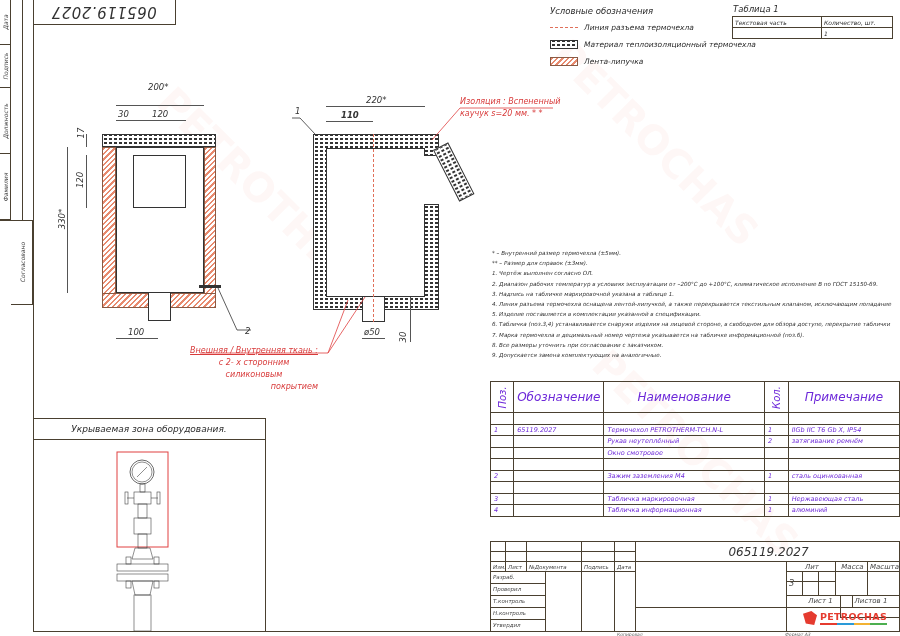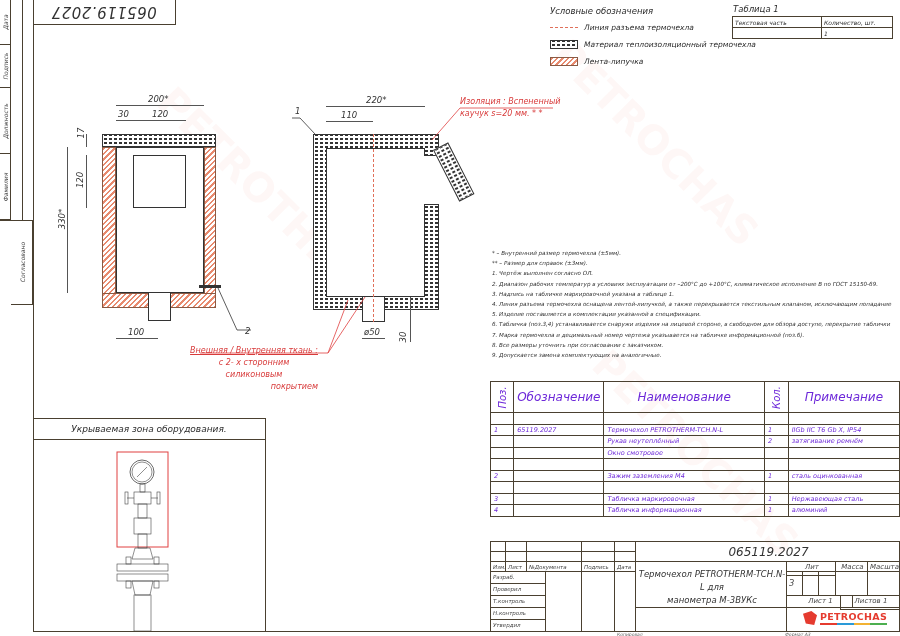--- a/index.html
+++ b/index.html
@@ -115,21 +115,21 @@
 
   <div class="abs" style="left:116px;top:147px;width:88px;height:146px;border:1px solid #333;box-sizing:border-box;background:#fff;"></div>
 
   <div class="abs" style="left:133px;top:155px;width:53px;height:53px;border:1.2px solid #333;box-sizing:border-box;"></div>
 
   <div class="abs" style="left:148px;top:293px;width:23px;height:28px;border:1px solid #333;border-top:none;box-sizing:border-box;background:#fff;"></div>
 
   <div class="abs" style="left:199px;top:285px;width:22px;height:3px;background:#333;"></div>
 
   <div class="dline" style="left:116px;top:105px;width:88px;height:1px;"></div>
-  <div class="dim" style="left:148px;top:94px;">200*</div>
+  <div class="dim" style="left:148px;top:82px;">200*</div>
   <div class="dline" style="left:116px;top:120px;width:70px;height:1px;"></div>
   <div class="dim" style="left:118px;top:109px;">30</div>
   <div class="dim" style="left:152px;top:109px;">120</div>
   <div class="dline" style="left:86px;top:134px;width:1px;height:13px;"></div>
   <div class="dim" style="left:76px;top:128px;transform:rotate(-90deg);">17</div>
   <div class="dline" style="left:86px;top:155px;width:1px;height:53px;"></div>
   <div class="dim" style="left:72px;top:175px;transform:rotate(-90deg);">120</div>
   <div class="dline" style="left:67px;top:147px;width:1px;height:146px;"></div>
   <div class="dim" style="left:52px;top:214px;transform:rotate(-90deg);">330*</div>
   <div class="dline" style="left:116px;top:338px;width:42px;height:1px;"></div>
@@ -150,21 +150,21 @@
 
   <div class="abs insul" style="left:433px;top:150px;width:17px;height:58px;transform:rotate(-27deg);transform-origin:top left;"></div>
 
   <div class="abs" style="left:362px;top:297px;width:23px;height:25px;border:1px solid #333;border-top:none;box-sizing:border-box;background:#fff;"></div>
 
   <div class="abs" style="left:373px;top:134px;width:0;height:188px;border-left:1.2px dashed #e0705a;"></div>
 
   <div class="dline" style="left:326px;top:106px;width:99px;height:1px;"></div>
   <div class="dim" style="left:366px;top:95px;">220*</div>
   <div class="dline" style="left:326px;top:121px;width:47px;height:1px;"></div>
-  <div class="dim" style="left:341px;top:110px;">110</div>
+  <div class="dim" style="left:341px;top:110px;font-weight:bold;">110</div>
   <div class="dline" style="left:362px;top:338px;width:23px;height:1px;"></div>
   <div class="dim" style="left:364px;top:327px;">ø50</div>
   <div class="dline" style="left:410px;top:297px;width:1px;height:45px;"></div>
   <div class="dim" style="left:398px;top:332px;transform:rotate(-90deg);">30</div>
 
   <svg class="abs" style="left:290px;top:112px;" width="30" height="26">
     <line x1="2" y1="6" x2="10" y2="6" stroke="#333" stroke-width="0.8"></line>
     <line x1="10" y1="6" x2="25" y2="22" stroke="#333" stroke-width="0.8"></line>
   </svg>
   <div class="dim" style="left:295px;top:106px;">1</div>
@@ -300,36 +300,32 @@
   <div class="cell" style="left:0;top:42px;width:56px;height:13px;">Проверил</div>
   <div class="cell" style="left:0;top:54px;width:56px;height:13px;">Т.контроль</div>
   <div class="cell" style="left:0;top:66px;width:56px;height:13px;">Н.контроль</div>
   <div class="cell" style="left:0;top:78px;width:56px;height:13px;">Утвердил</div>
   <div class="cell" style="left:55px;top:30px;width:37px;height:61px;"></div>
   <div class="cell" style="left:91px;top:30px;width:34px;height:61px;"></div>
   <div class="cell" style="left:124px;top:30px;width:22px;height:61px;"></div>
 
   <div class="cell" style="left:145px;top:0;width:265px;height:21px;font-size:12px;text-align:center;line-height:20px;color:#333;">065119.2027</div>
 
-  <div class="cell" style="left:145px;top:20px;width:152px;height:47px;font-size:8.5px;text-align:center;line-height:13px;padding-top:6px;color:#333;">
-    <div>Термочехол PETROTHERM-TCH.N-L для</div>
-    <div>манометра М-3ВУКс</div>
-  </div>
   <div class="cell" style="left:145px;top:66px;width:152px;height:25px;"></div>
 
-  <div class="cell" style="left:296px;top:20px;width:50px;height:15px;font-size:7px;text-align:center;">Лит</div>
+  <div class="cell" style="left:296px;top:20px;width:50px;height:21px;font-size:7px;text-align:center;">Лит</div>
   <div class="cell" style="left:345px;top:20px;width:33px;height:11px;font-size:7px;text-align:center;">Масса</div>
   <div class="cell" style="left:377px;top:20px;width:33px;height:11px;font-size:7px;text-align:center;">Масштаб</div>
   <div class="cell" style="left:296px;top:30px;width:17px;height:25px;font-size:8px;line-height:24px;">З</div>
   <div class="cell" style="left:312px;top:30px;width:17px;height:25px;"></div>
   <div class="cell" style="left:328px;top:30px;width:18px;height:25px;"></div>
   <div class="cell" style="left:345px;top:30px;width:33px;height:25px;"></div>
   <div class="cell" style="left:377px;top:30px;width:33px;height:25px;"></div>
   <div class="cell" style="left:296px;top:54px;width:67px;height:13px;font-size:7px;text-align:center;">Лист 1</div>
-  <div class="cell" style="left:350px;top:54px;width:60px;height:15px;font-size:7px;text-align:center;">Листов  1</div>
+  <div class="cell" style="left:350px;top:54px;width:60px;height:23px;font-size:7px;text-align:center;">Листов  1</div>
   <div class="cell" style="left:296px;top:66px;width:114px;height:25px;"></div>
 </div>
 <div class="logo">
   <div class="mark"></div>
   <div>
     <div class="txt">PETROCHAS</div>
     <div style="height:1.5px;background:linear-gradient(90deg,#e53b2f 0 25%,#2a9ad8 25% 50%,#f2b233 50% 75%,#4caf50 75%);margin-top:1px;"></div>
   </div>
 </div>
 <div class="footer-small" style="left:617px;top:632px;">Копировал</div>

